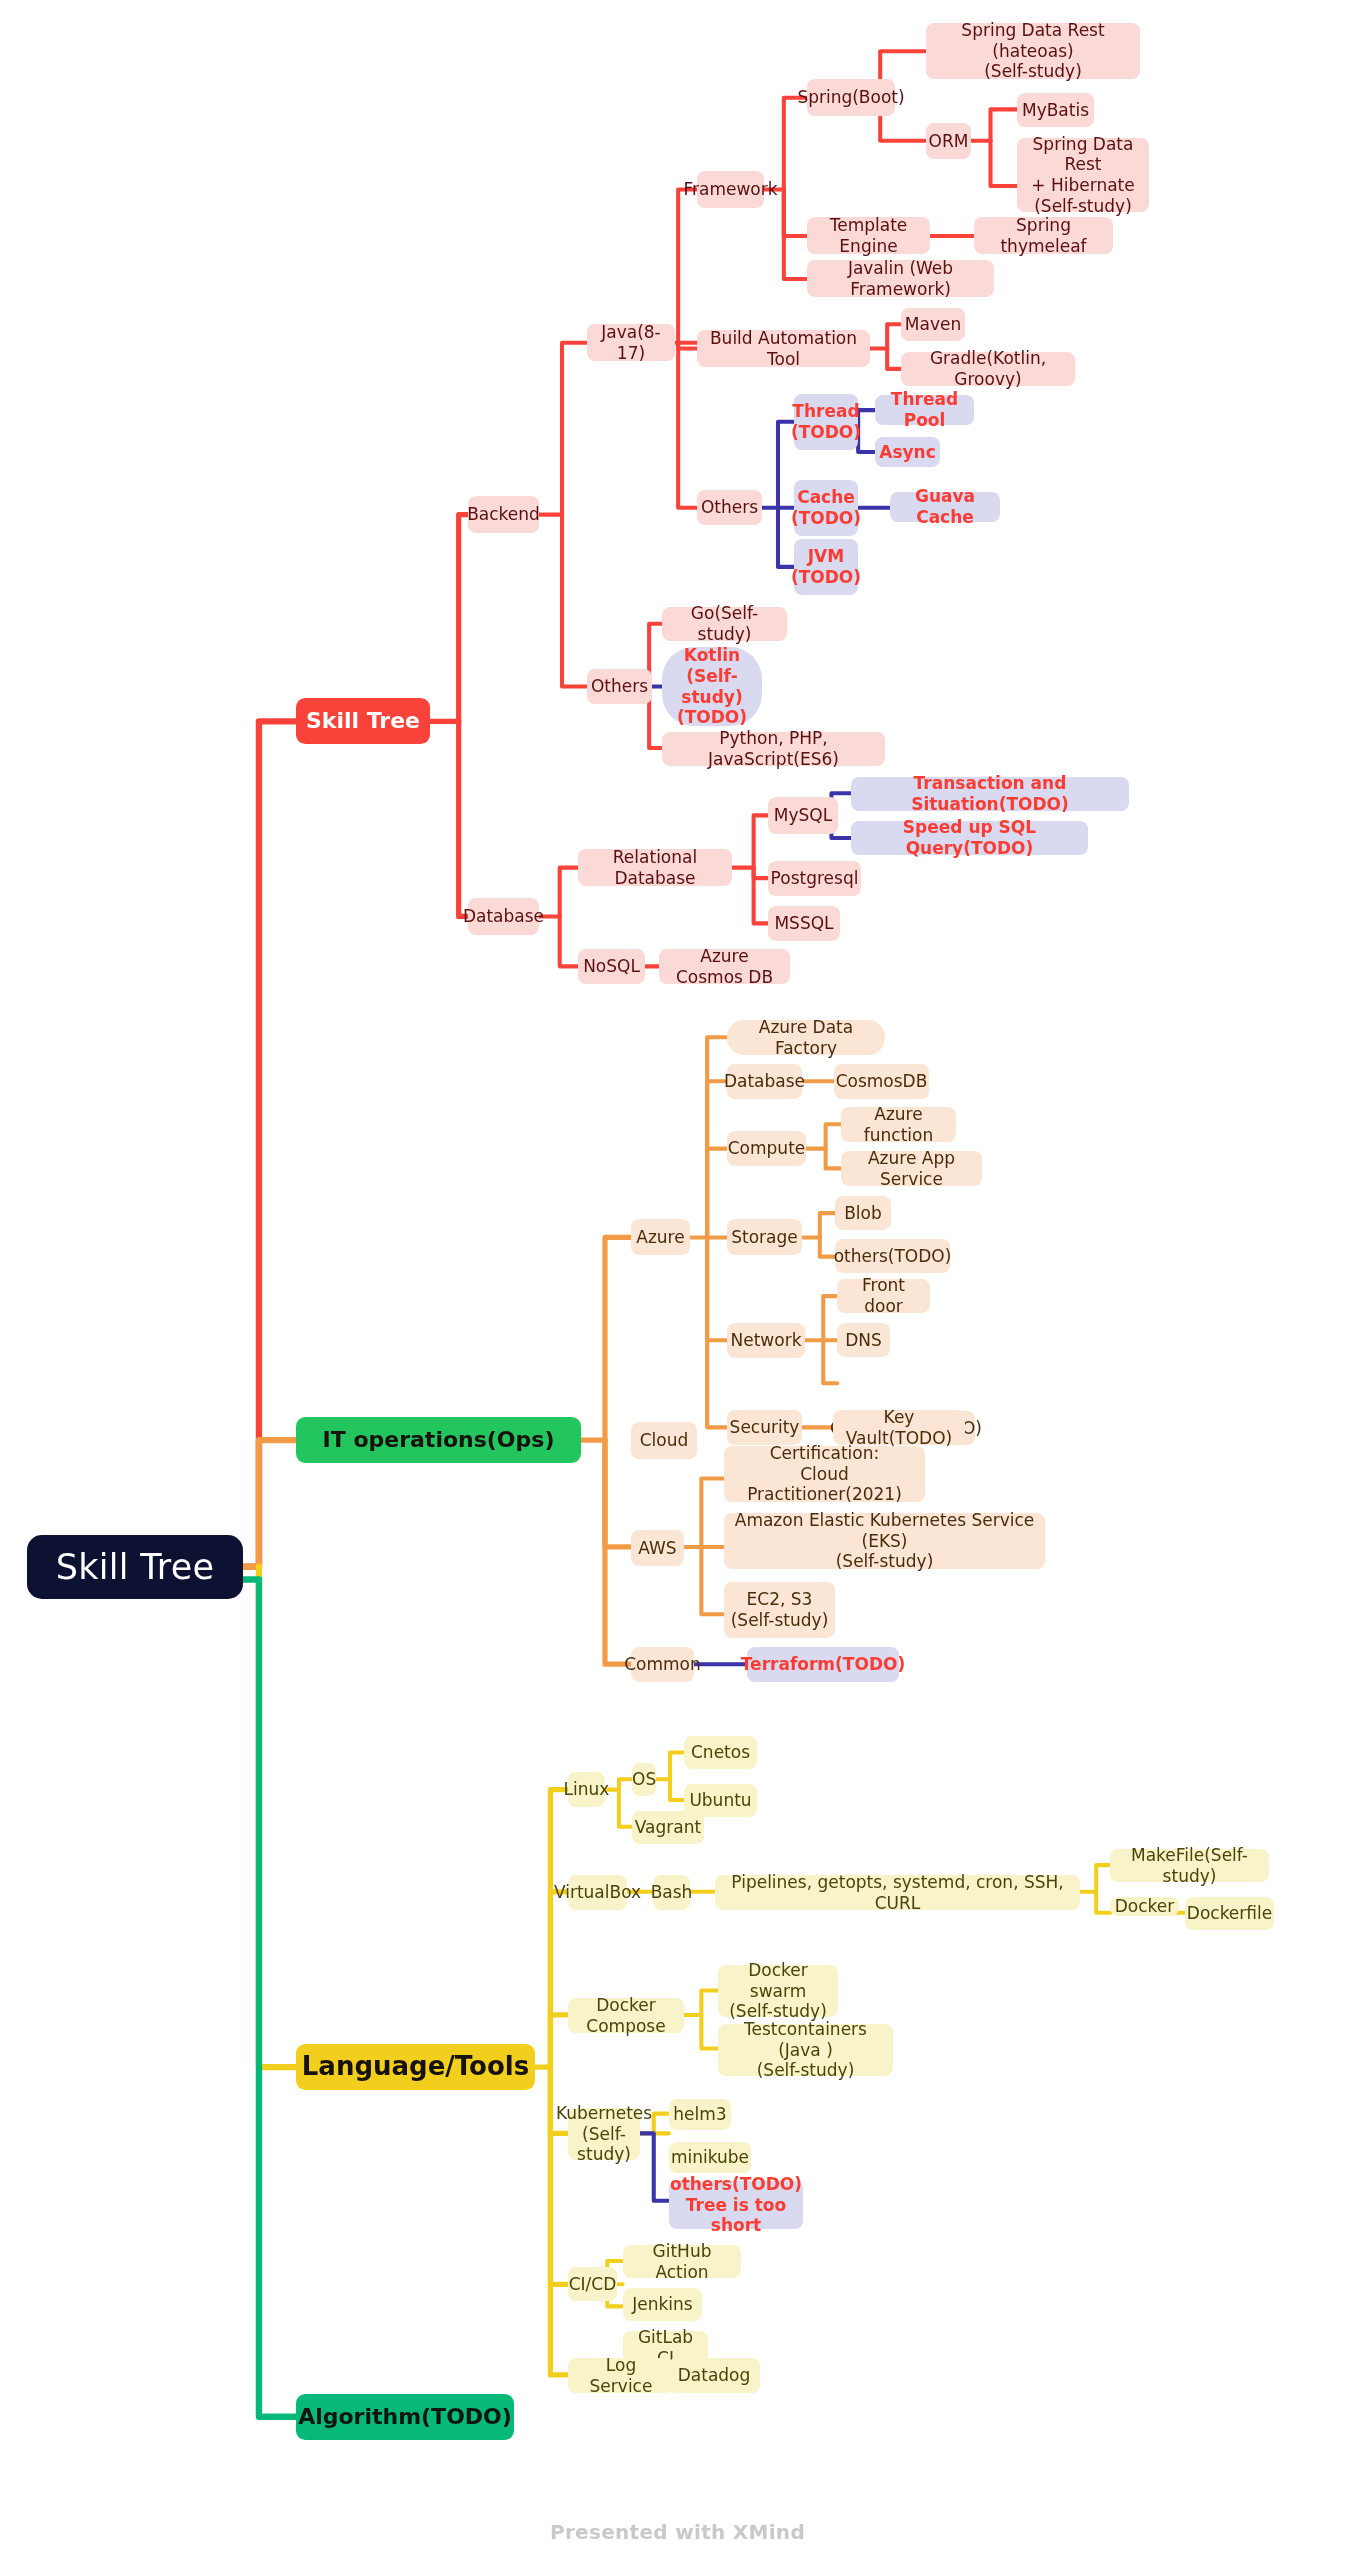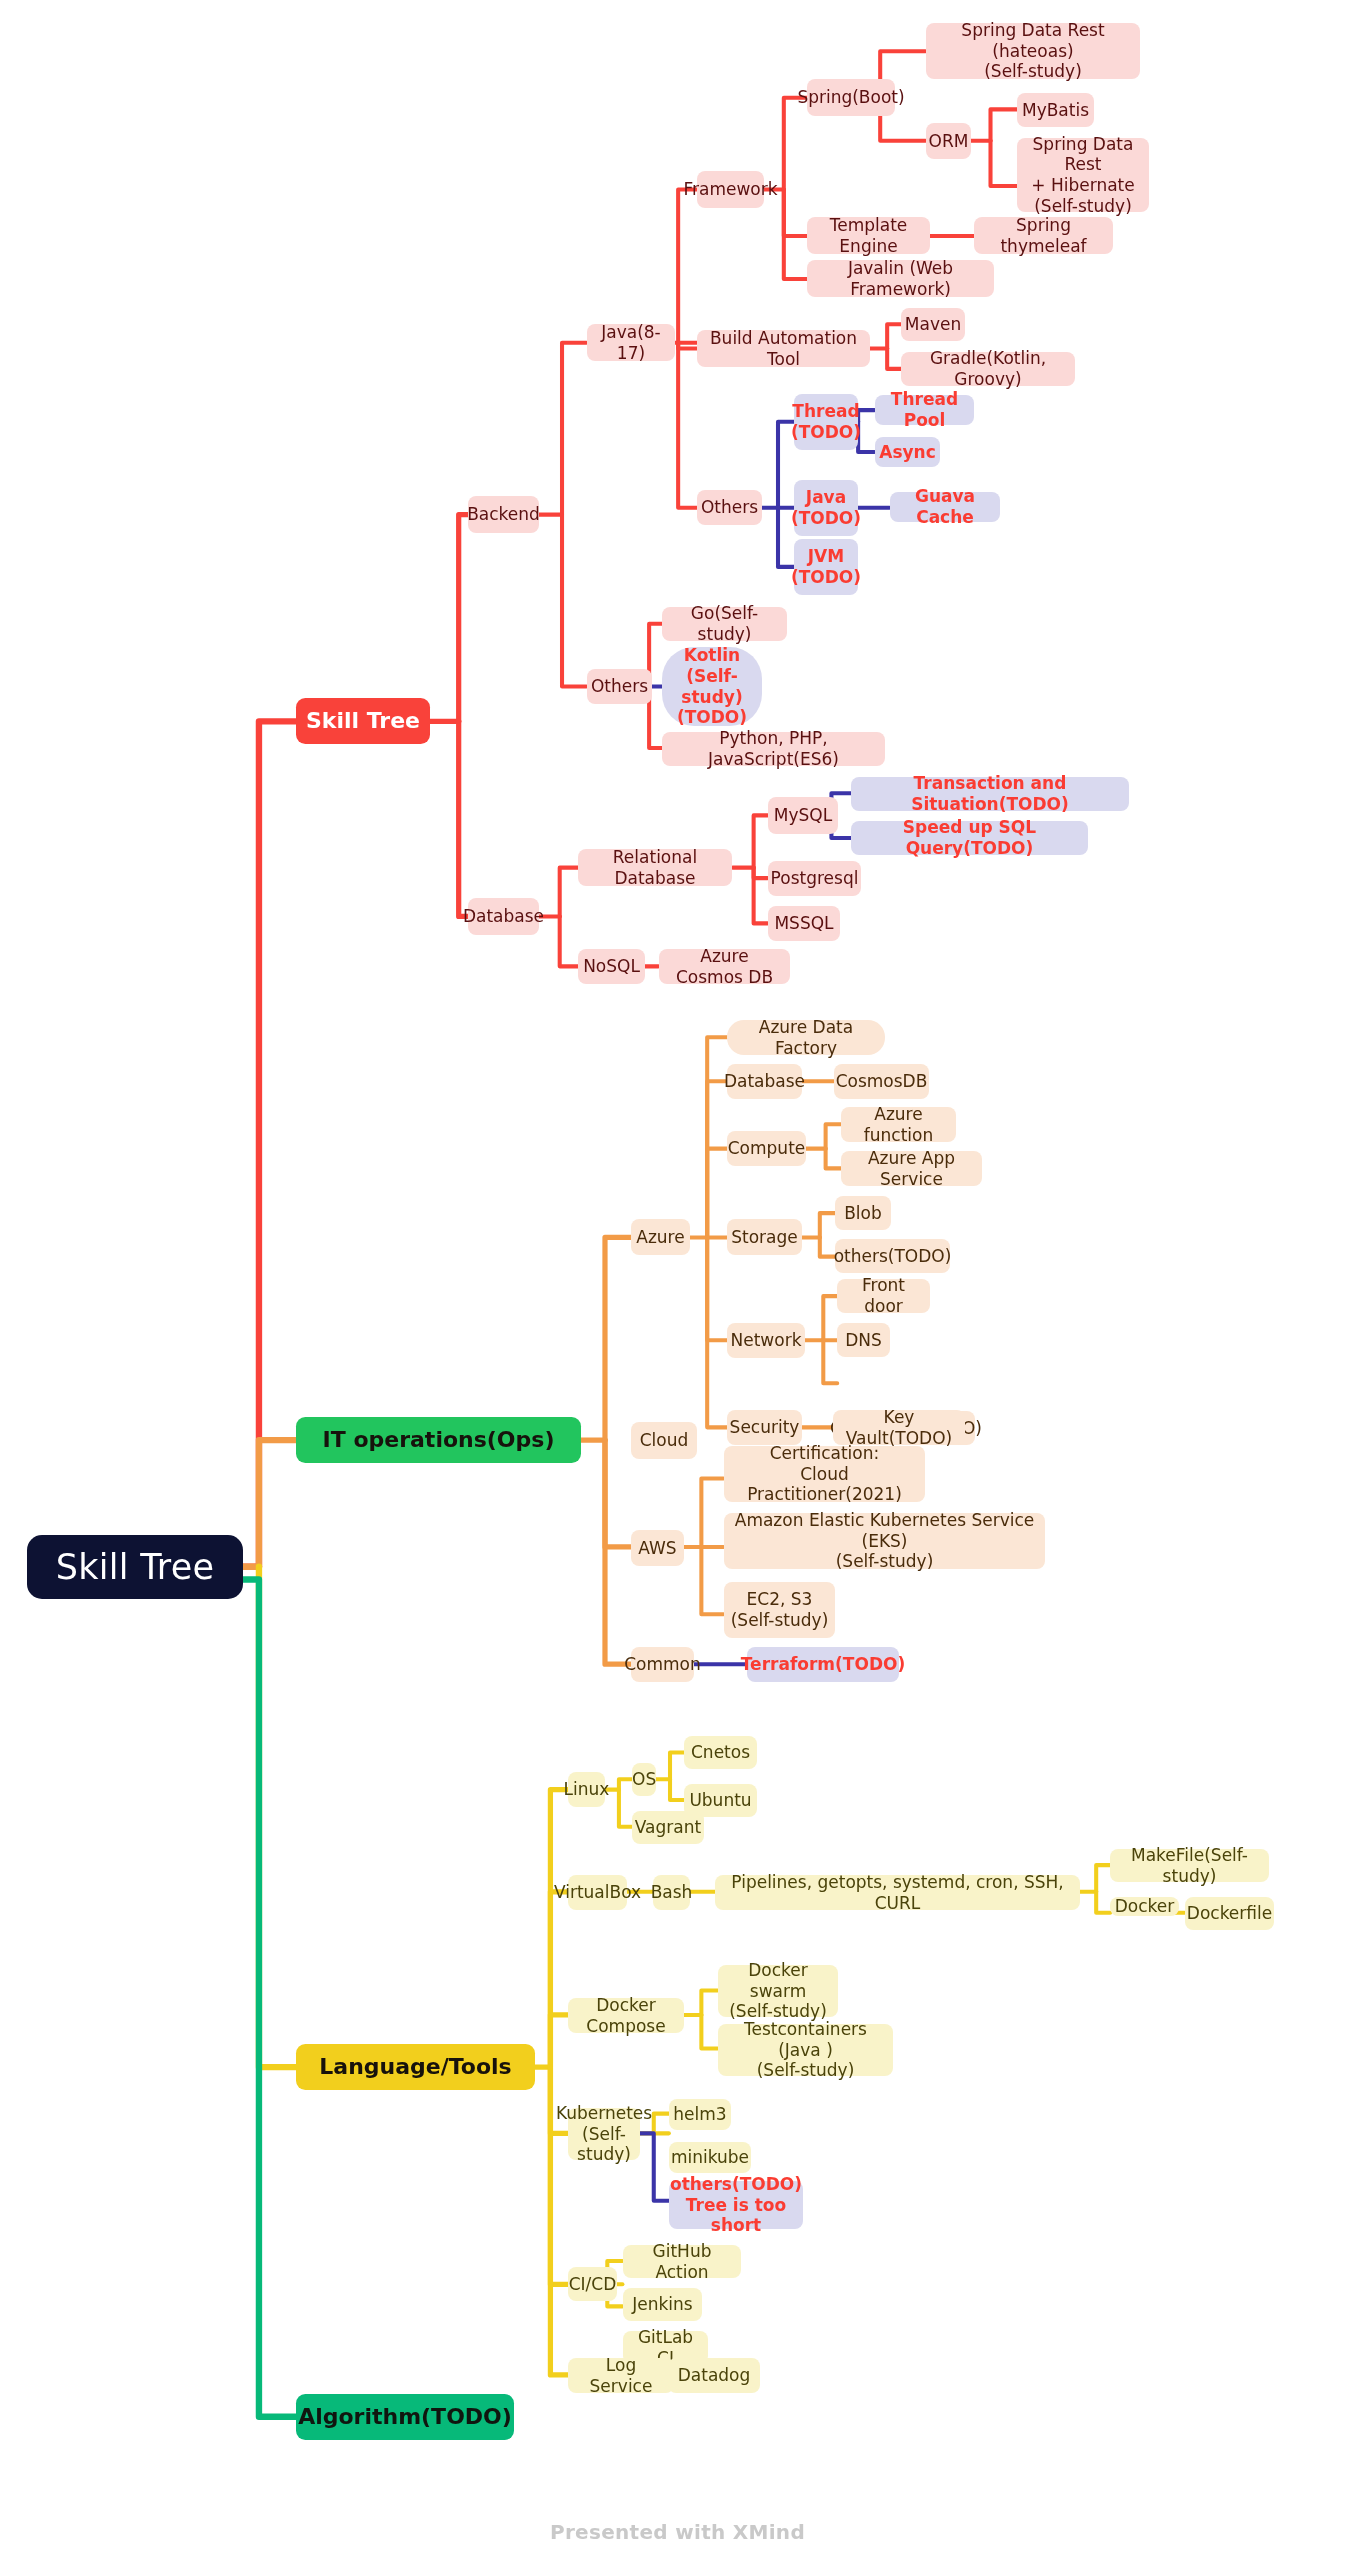--- a/index.html
+++ b/index.html
@@ -5,21 +5,21 @@
   html,body{margin:0;padding:0;background:#ffffff;}
   body{font-family:"DejaVu Sans","Liberation Sans",sans-serif;}
   #canvas{position:relative;width:1347px;height:2576px;background:#fff;overflow:hidden;}
   #wires{position:absolute;left:0;top:0;width:1347px;height:2576px;}
   .node{position:absolute;box-sizing:border-box;display:flex;align-items:center;justify-content:center;
         text-align:center;border-radius:8.1px;line-height:1.22;white-space:pre-line;padding:2.3px 5.8px;}
   
   .root{background:#0d1233;color:#ffffff;font-size:35px;border-radius:15px;letter-spacing:0.3px;}
   .main-red{background:#f9423a;color:#ffffff;font-size:22px;font-weight:700;border-radius:9.3px;}
   .main-orange{background:#22c55e;color:#17120c;font-size:22px;font-weight:700;border-radius:9.3px;text-align:center;}
-  .main-yellow{background:#f2cf1d;color:#17120c;font-size:22px;font-weight:700;border-radius:9.3px;}
+  .main-yellow{background:#f2cf1d;color:#17120c;font-size:26px;font-weight:700;border-radius:9.3px;}
   .main-green{background:#07b979;color:#10160f;font-size:22px;font-weight:700;border-radius:9.3px;}
   .red{background:#fbd9d7;color:#5a1010;font-size:17px;}
   .orange{background:#fbe6d5;color:#4a2c0b;font-size:17px;}
   .yellow{background:#f9f3c9;color:#4a430a;font-size:17px;}
   .todo{background:#d9d9ef;color:#fa3c32;font-size:17px;font-weight:700;}
   .credit{position:absolute;color:#c9c9c9;font-size:20px;font-weight:700;letter-spacing:0.3px;}
 </style>
 </head>
 <body>
 
@@ -200,21 +200,21 @@
 
   <div class="node red" style="left:697px;top:330px;width:173px;height:37px;">Build Automation Tool</div>
   <div class="node red" style="left:901px;top:308px;width:64px;height:33px;">Maven</div>
   <div class="node red" style="left:901px;top:352px;width:174px;height:34px;">Gradle(Kotlin, Groovy)</div>
 
   <div class="node red" style="left:697px;top:490px;width:65px;height:35px;">Others</div>
   <div class="node todo" style="left:794px;top:394px;width:64px;height:56px;">Thread
 (TODO)</div>
   <div class="node todo" style="left:875px;top:395px;width:99px;height:30px;" style2="">Thread Pool</div>
   <div class="node todo" style="left:875px;top:437px;width:65px;height:30px;">Async</div>
-  <div class="node todo" style="left:794px;top:480px;width:64px;height:56px;">Java
+  <div class="node todo" style="left:794px;top:480px;width:64px;height:56px;">Cache
 (TODO)</div>
   <div class="node todo" style="left:890px;top:492px;width:110px;height:30px;">Guava Cache</div>
   <div class="node todo" style="left:794px;top:539px;width:64px;height:56px;">JVM
 (TODO)</div>
 
   <div class="node red" style="left:587px;top:669px;width:65px;height:35px;">Others</div>
   <div class="node red" style="left:662px;top:607px;width:125px;height:34px;">Go(Self-study)</div>
   <div class="node todo" style="left:662px;top:647px;width:100px;height:79px;border-radius:32px;">Kotlin
 (Self-study)
 (TODO)</div>

